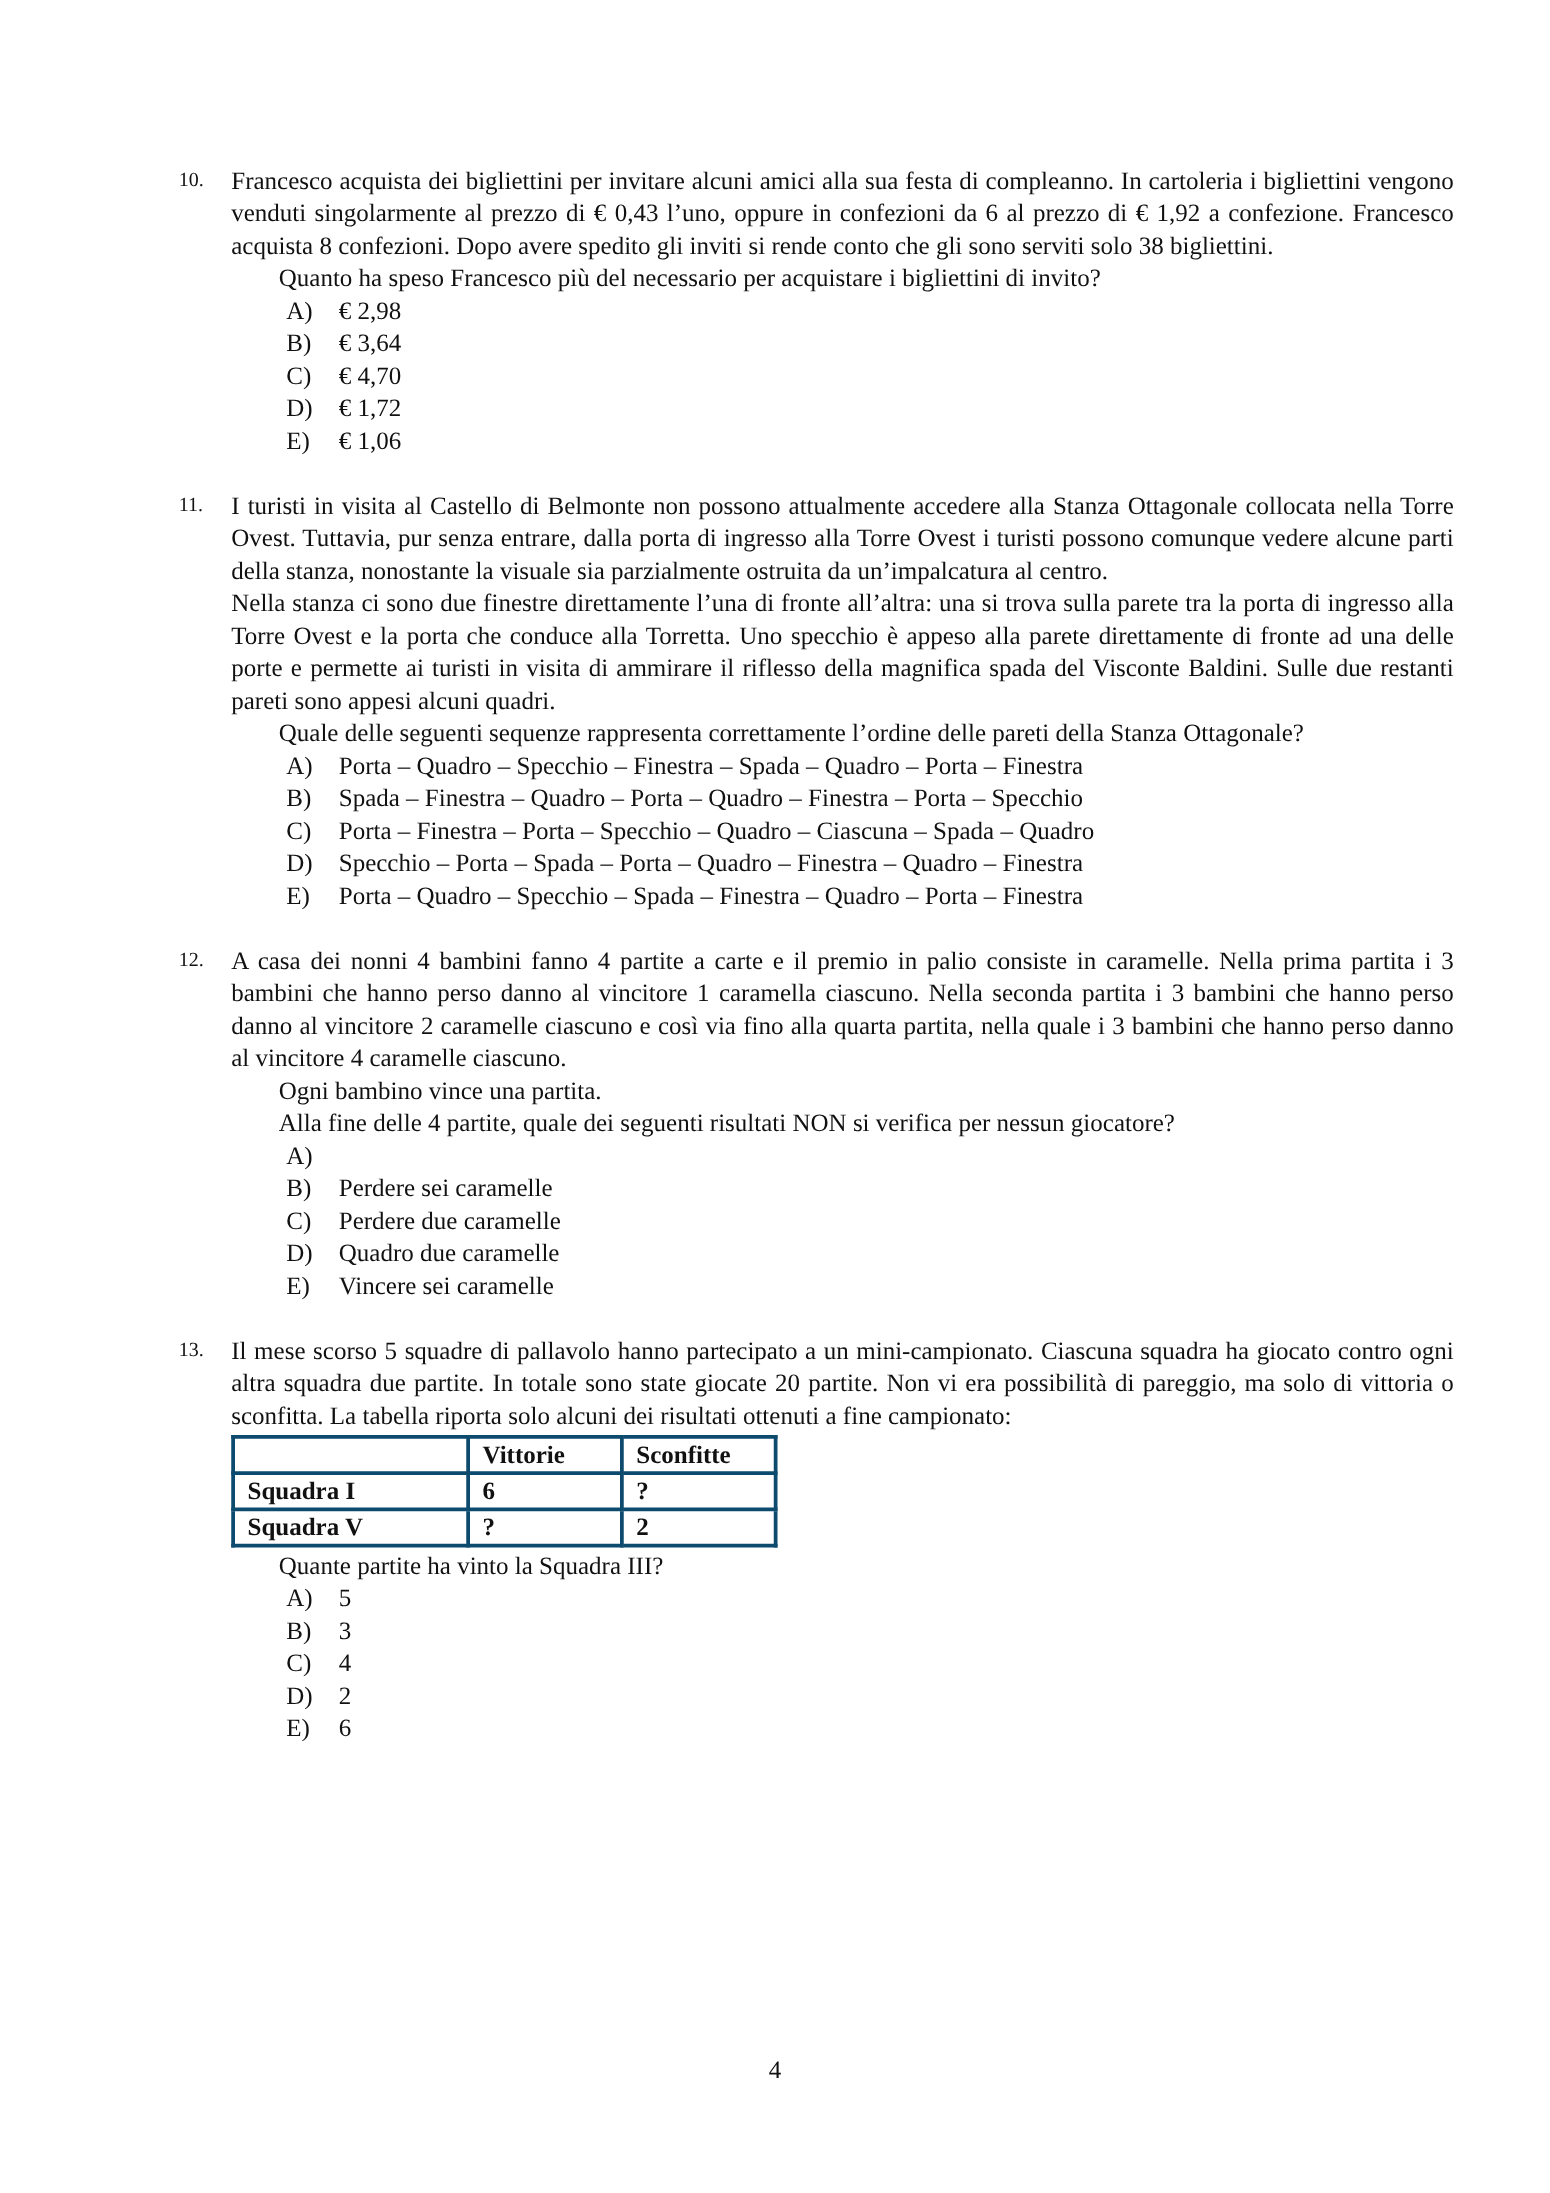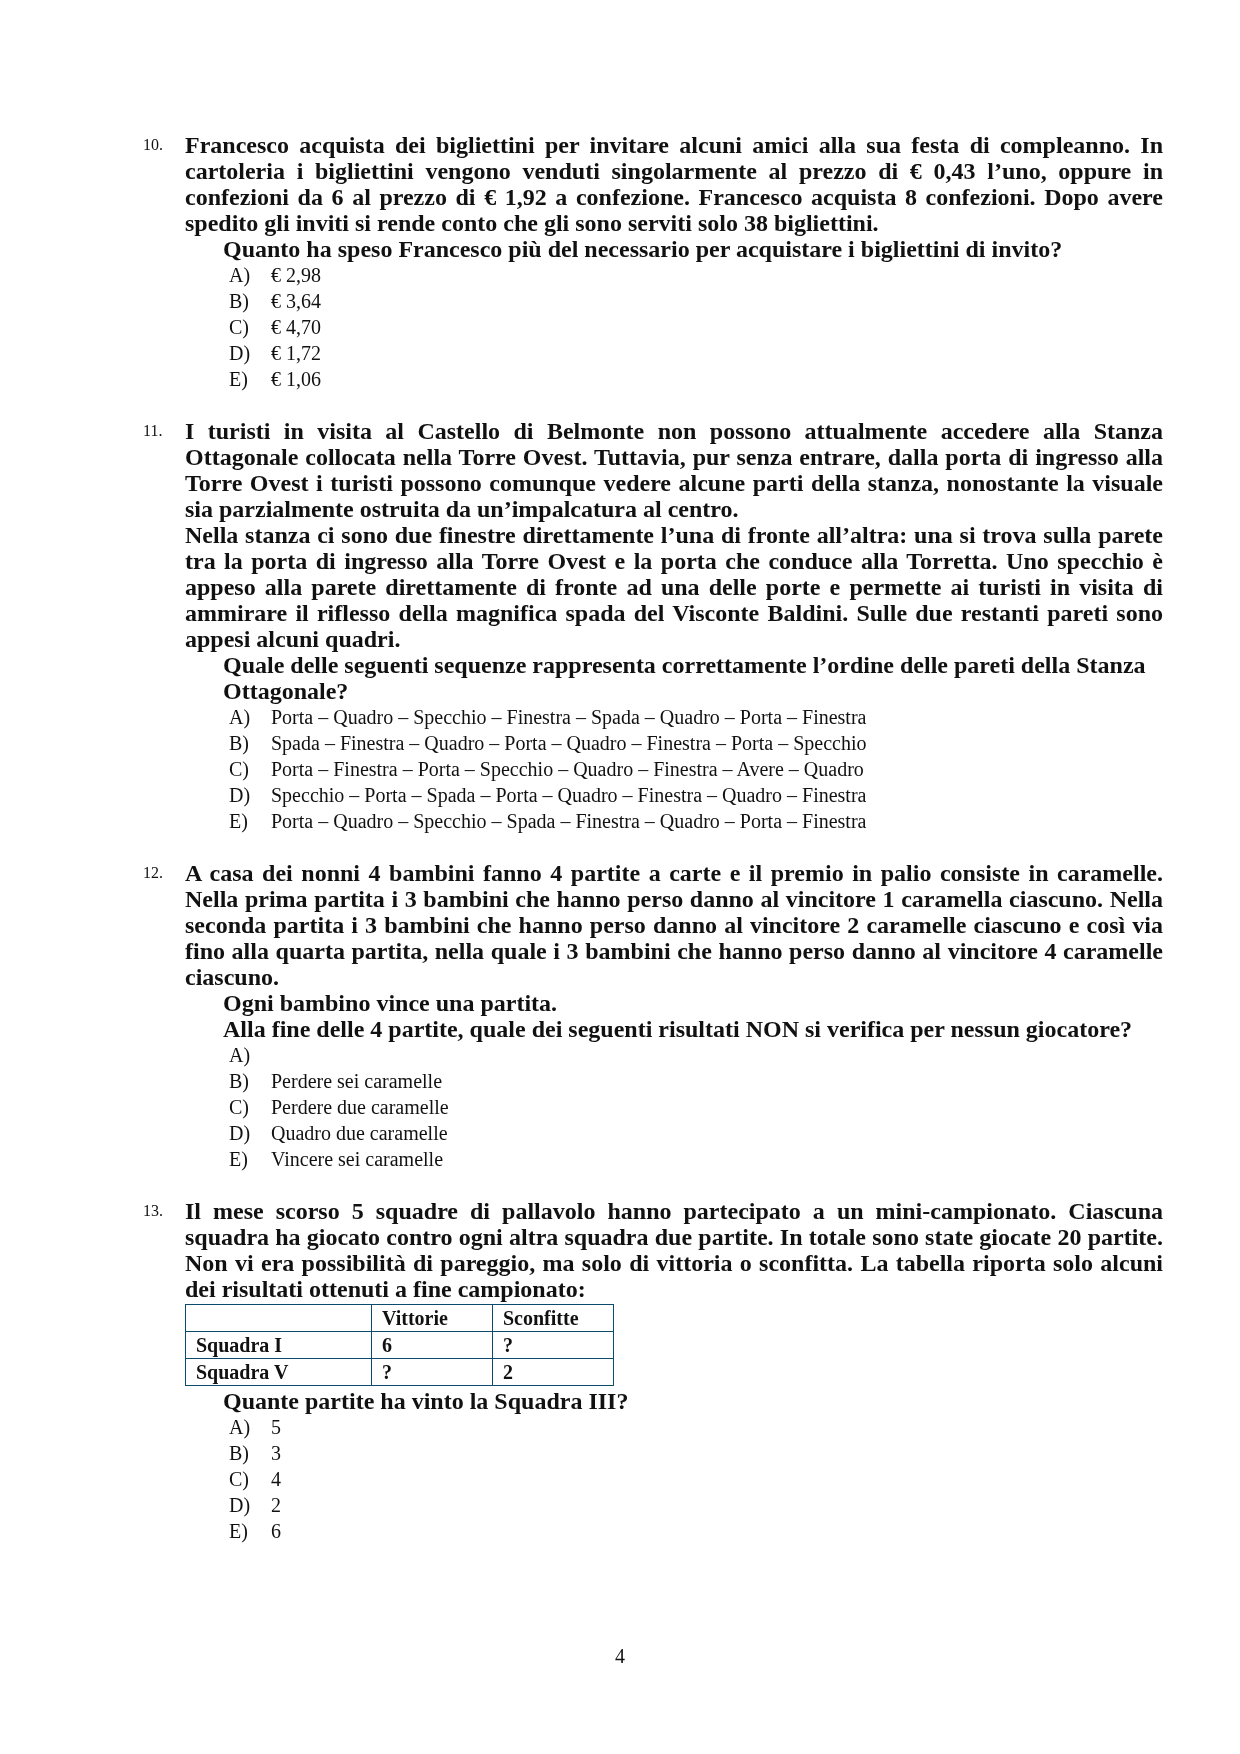--- a/index.html
+++ b/index.html
@@ -24,22 +24,22 @@
     }
     .q-num {
       position: absolute;
       left: 0;
       top: 0;
       font-weight: normal;
       font-size: 16px;
       line-height: 26px;
     }
     .q-para {
-      font-weight: bold;
-      font-size: 24px;
+      font-weight: normal;
+      font-size: 20px;
       line-height: 26px;
       text-align: justify;
       margin: 0;
     }
     .q-para.last { text-align: left; margin-left: 38px; }
     .options {
       list-style: none;
       margin: 0;
       padding: 0 0 0 44px;
     }
@@ -50,21 +50,21 @@
     }
     .opt-letter { width: 42px; flex: none; }
     .opt-text { }
     table.results {
       border-collapse: collapse;
       margin: 2px 0 2px 0;
       font-weight: bold;
       font-size: 20px;
     }
     table.results td, table.results th {
-      border: 1px solid #0c4a6e;
+      border: 3px solid #0c4a6e;
       padding: 0 10px;
       height: 26px;
       line-height: 25px;
       text-align: left;
       font-weight: bold;
     }
     table.results .c0 { width: 165px; }
     table.results .c1 { width: 100px; }
     table.results .c2 { width: 100px; }
     .page-number {
@@ -119,21 +119,21 @@
       <li class="option">
           <span class="opt-letter">A)</span>
           <span class="opt-text">Porta – Quadro – Specchio – Finestra – Spada – Quadro – Porta – Finestra</span>
         </li>
       <li class="option">
           <span class="opt-letter">B)</span>
           <span class="opt-text">Spada – Finestra – Quadro – Porta – Quadro – Finestra – Porta – Specchio</span>
         </li>
       <li class="option">
           <span class="opt-letter">C)</span>
-          <span class="opt-text">Porta – Finestra – Porta – Specchio – Quadro – Finestra – Avere – Quadro</span>
+          <span class="opt-text">Porta – Finestra – Porta – Specchio – Quadro – Ciascuna – Spada – Quadro</span>
         </li>
       <li class="option">
           <span class="opt-letter">D)</span>
           <span class="opt-text">Specchio – Porta – Spada – Porta – Quadro – Finestra – Quadro – Finestra</span>
         </li>
       <li class="option">
           <span class="opt-letter">E)</span>
           <span class="opt-text">Porta – Quadro – Specchio – Spada – Finestra – Quadro – Porta – Finestra</span>
         </li>
     </ul>

